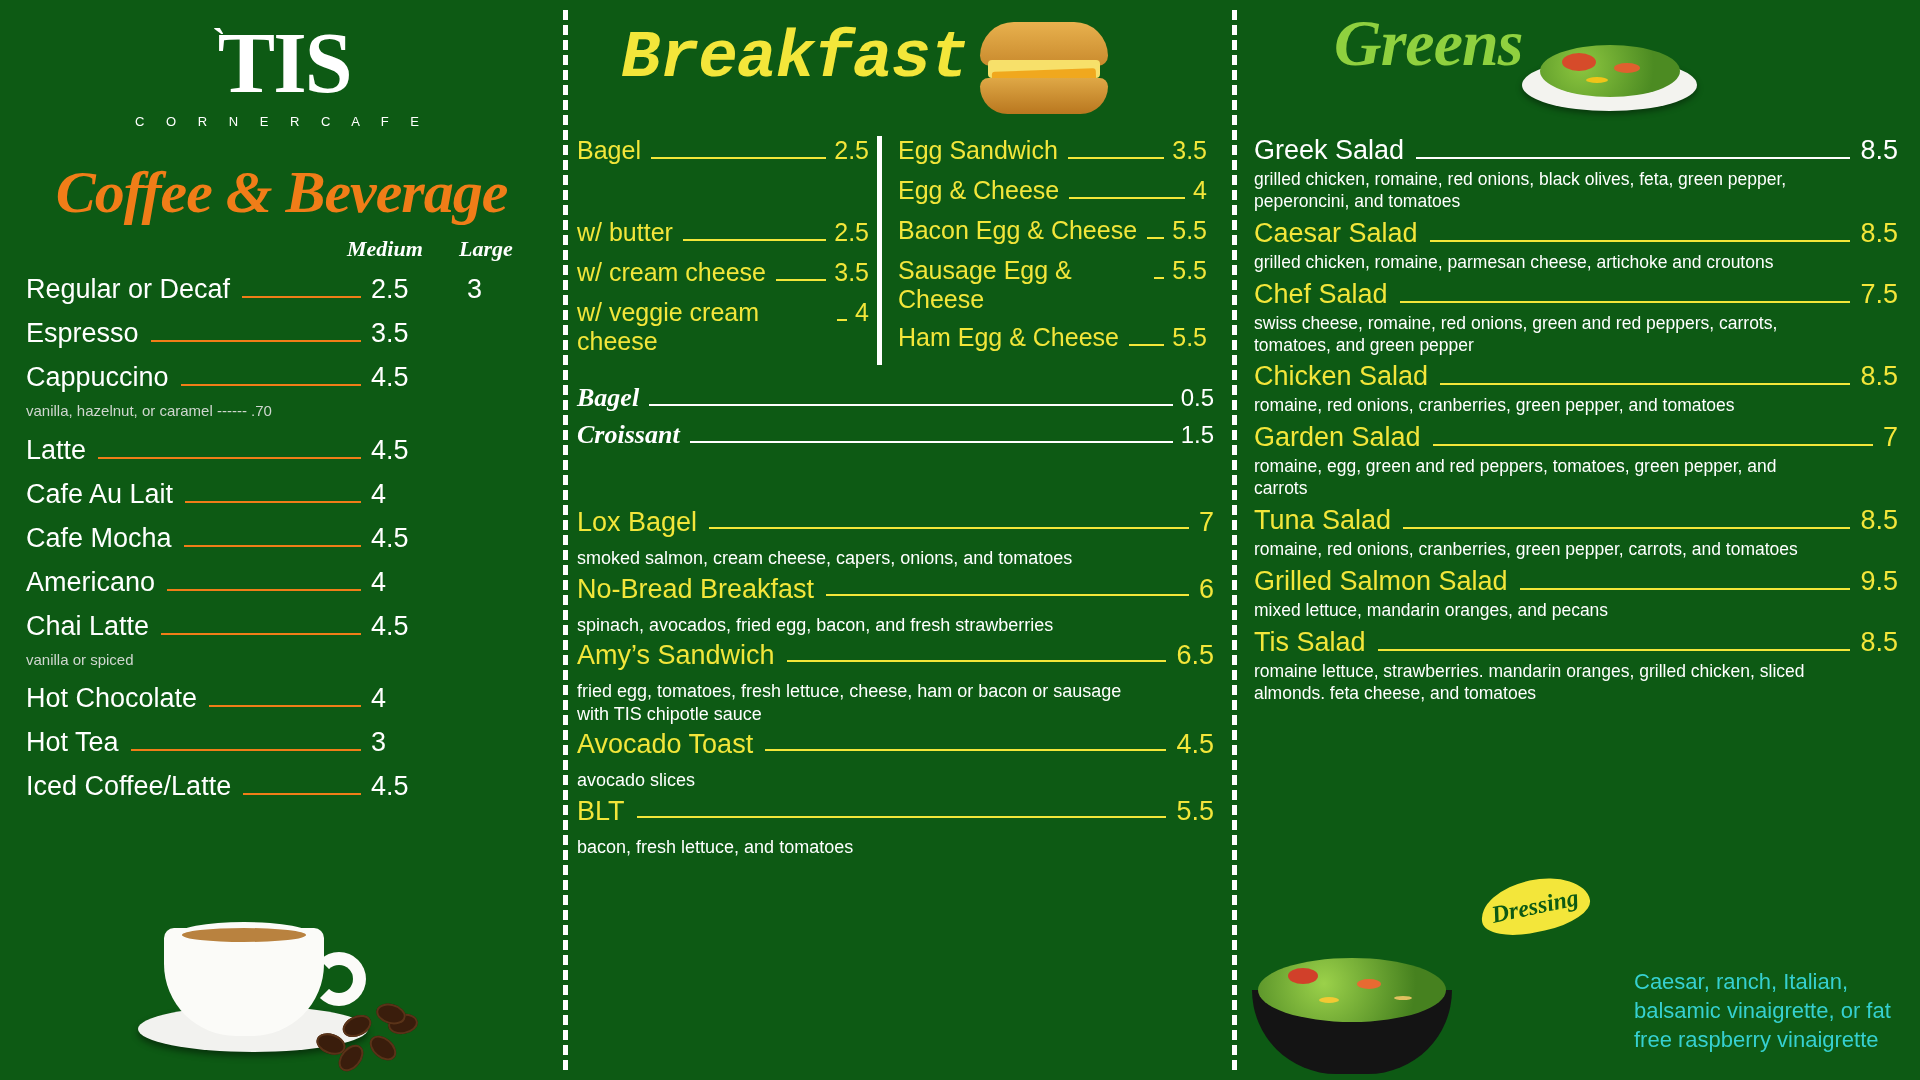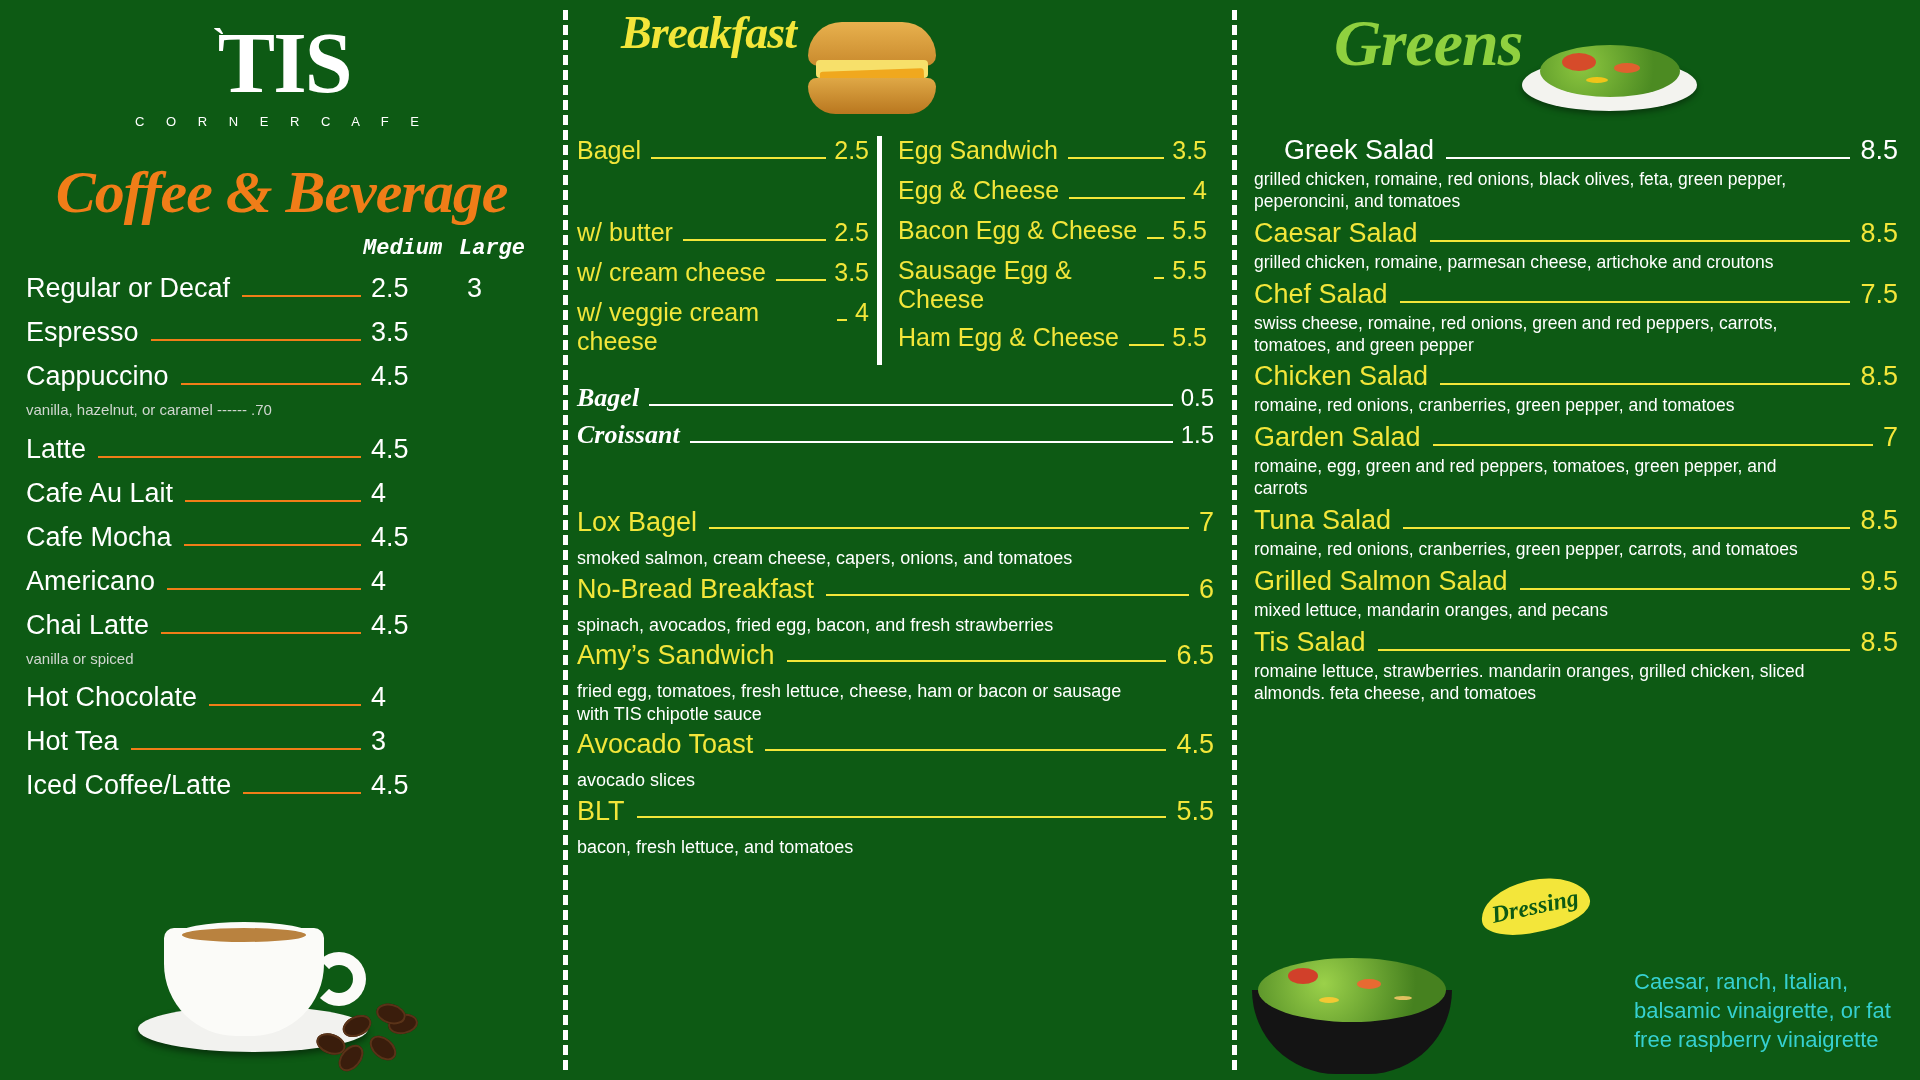--- a/index.html
+++ b/index.html
@@ -61,25 +61,26 @@
     line-height: 1;
     margin-top: 2px;
     letter-spacing: -1px;
     white-space: nowrap;
   }
   .size-head {
     display: flex;
     justify-content: flex-end;
     margin-top: 14px;
     padding-right: 8px;
-    font-family: Liberation Mono, monospace;
+    font-family: Liberation Serif, serif;
     font-style: italic;
     font-weight: bold;
     font-size: 22px;
     color: #ffffff;
+    gap: 16px;
   }
   .size-head .m { width: 96px; text-align: left; }
   .size-head .l { width: 70px; text-align: left; }
 
   .drink-row {
     display: flex;
     align-items: baseline;
     margin-top: 12px;
     font-size: 27px;
     color: #ffffff;
@@ -131,28 +132,29 @@
   }
   .bean {
     position: absolute; width: 30px; height: 20px;
     background: #3a1d0c; border-radius: 50%;
     box-shadow: inset 0 0 0 2px #5a3318;
   }
 
   
   .col2 { position: relative; width: 669px; height: 100%; padding: 10px 18px 0 14px; }
   .script-title {
-    font-family: Liberation Serif, serif;
+    font-family: Liberation Mono, monospace;
     font-style: italic;
     font-weight: bold;
-    font-size: 46px;
+    font-size: 66px;
     color: #f3e63a;
     line-height: 1;
     letter-spacing: -1px;
     white-space: nowrap;
+    margin-top: 16px;
   }
   .c2-head { display: flex; align-items: flex-start; gap: 6px; padding-left: 44px; height: 120px;}
   .croissant {
     position: relative; width: 140px; height: 100px; margin-top: 6px;
   }
   .cr-top {
     position:absolute; left:6px; top:6px; width:128px; height:44px;
     background: linear-gradient(#e8b14e,#c98a2d);
     border-radius: 60px 60px 18px 18px;
   }
@@ -492,21 +494,21 @@
   <div class="col3">
     <div class="c3-head">
       <div class="greens-title">Greens</div>
       <div class="salad-plate">
         <div class="plate"></div>
         <div class="greens"></div>
       </div>
     </div>
 
     <div class="salad-block">
-      <div class="salad-row" style="color:#ffffff;margin-left:30px;">
+      <div class="salad-row" style="color:#ffffff;">
         <span>Greek Salad</span>
         <span class="lead"></span>
         <span>8.5</span>
       </div>
       <div class="salad-desc">grilled chicken, romaine, red onions, black olives, feta, green pepper, peperoncini, and tomatoes</div>
     </div>
     <div class="salad-block">
       <div class="salad-row" style="color:#f3e63a;">
         <span>Caesar Salad</span>
         <span class="lead"></span>

